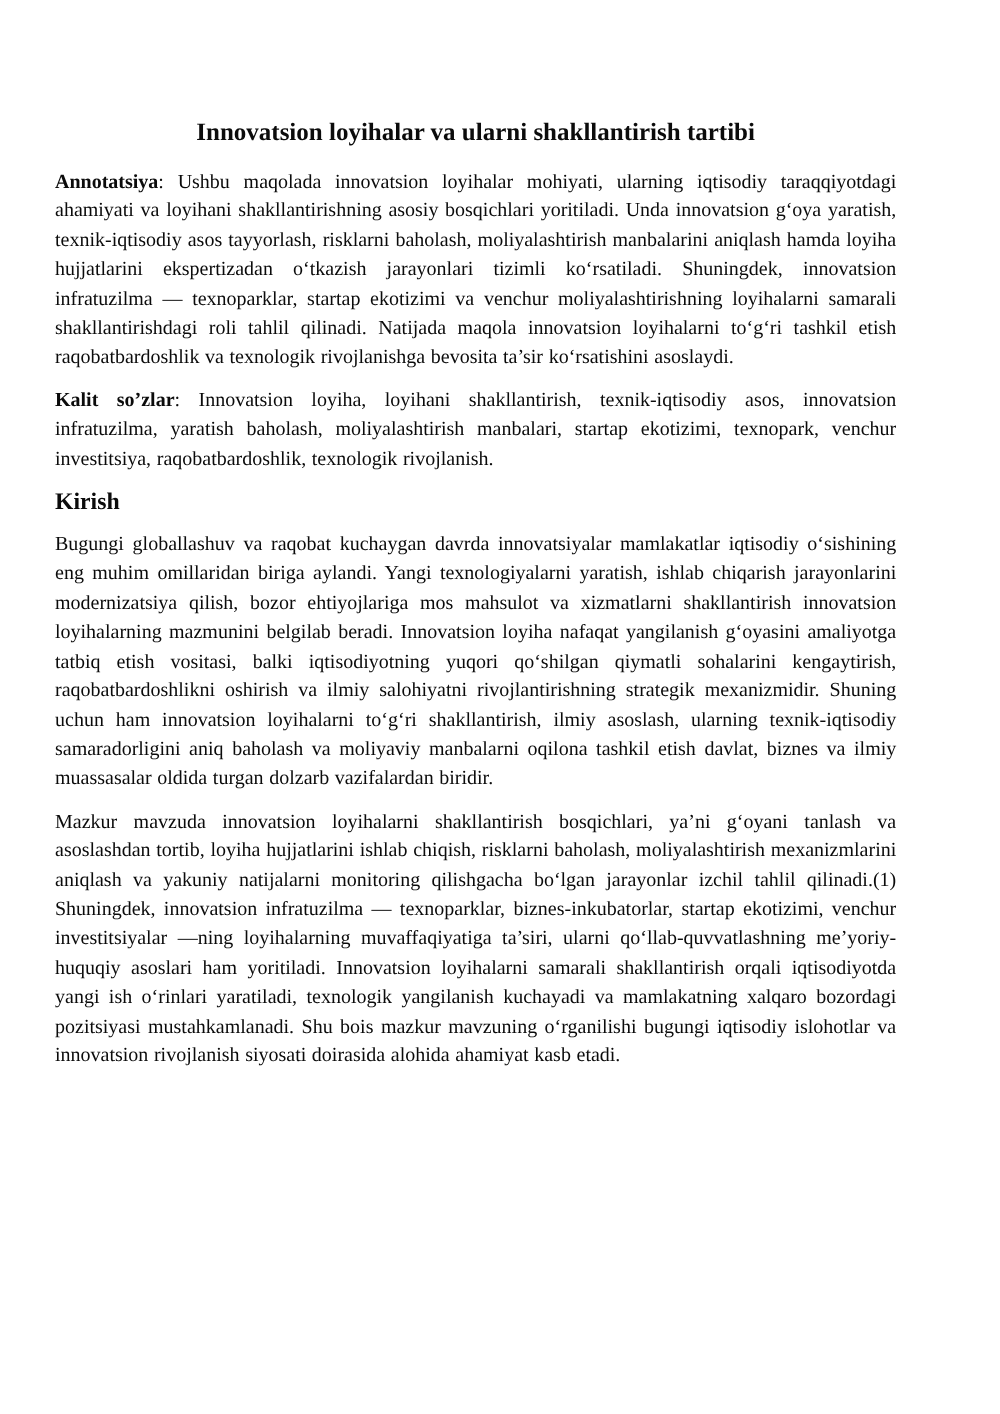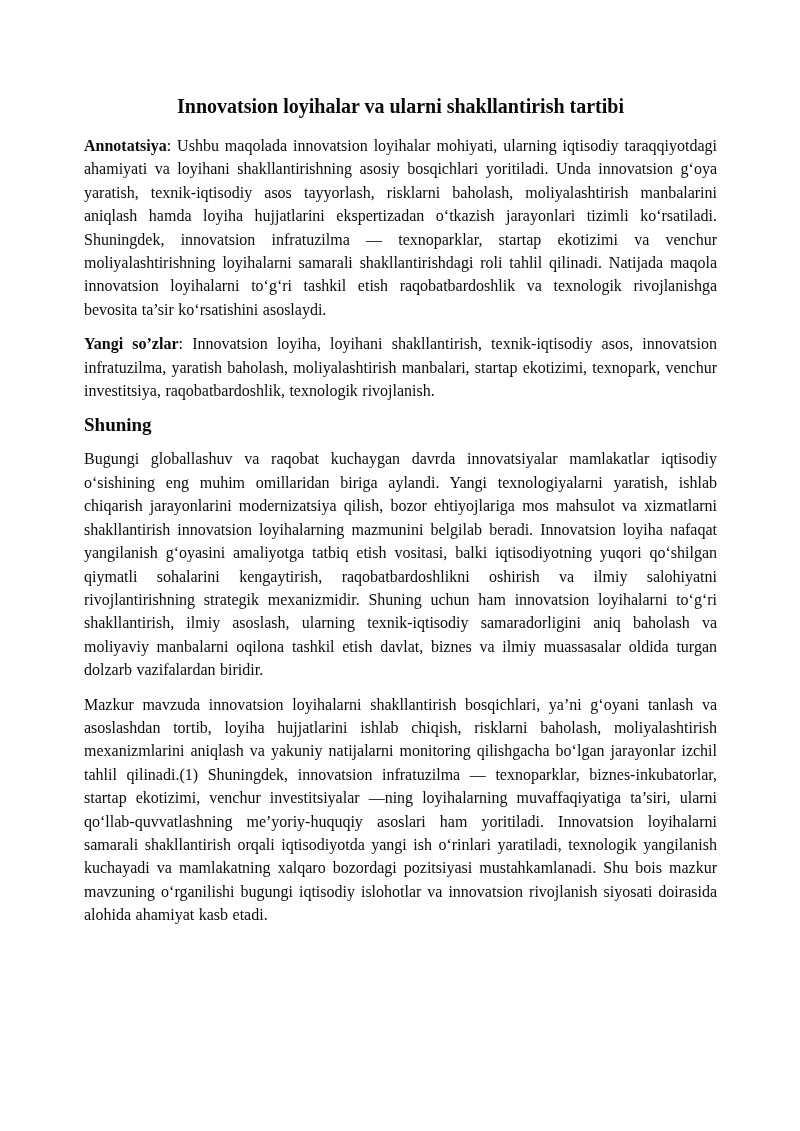--- a/index.html
+++ b/index.html
@@ -6,21 +6,21 @@
     margin: 0;
     padding: 0;
     background: #ffffff;
   }
   .page {
     position: relative;
     width: 800px;
     height: 1131px;
     box-sizing: border-box;
     background: #ffffff;
-    padding: 95px 83px 0 84px;
+    padding: 95px 83px 0 44px;
     font-family: "Liberation Serif", "DejaVu Serif", serif;
     color: #0b0b0b;
     overflow: hidden;
   }
   .title {
     font-size: 20px;
     line-height: 23px;
     font-weight: bold;
     text-align: center;
     margin: 0 0 16px 0;
@@ -44,21 +44,21 @@
 </style>
 </head>
 <body>
 
 <div class="page">
 
   <h1 class="title">Innovatsion loyihalar va ularni shakllantirish tartibi</h1>
 
   <p class="para"><span class="lead">Annotatsiya</span><span>: </span><span>Ushbu maqolada innovatsion loyihalar mohiyati, ularning iqtisodiy taraqqiyotdagi ahamiyati va loyihani shakllantirishning asosiy bosqichlari yoritiladi. Unda innovatsion g‘oya yaratish, texnik-iqtisodiy asos tayyorlash, risklarni baholash, moliyalashtirish manbalarini aniqlash hamda loyiha hujjatlarini ekspertizadan o‘tkazish jarayonlari tizimli ko‘rsatiladi. Shuningdek, innovatsion infratuzilma — texnoparklar, startap ekotizimi va venchur moliyalashtirishning loyihalarni samarali shakllantirishdagi roli tahlil qilinadi. Natijada maqola innovatsion loyihalarni to‘g‘ri tashkil etish raqobatbardoshlik va texnologik rivojlanishga bevosita ta’sir ko‘rsatishini asoslaydi.</span></p>
 
-  <p class="para"><span class="lead">Yangi so’zlar</span><span>: </span><span>Innovatsion loyiha, loyihani shakllantirish, texnik-iqtisodiy asos, innovatsion infratuzilma, yaratish baholash, moliyalashtirish manbalari, startap ekotizimi, texnopark, venchur investitsiya, raqobatbardoshlik, texnologik rivojlanish.</span></p>
+  <p class="para"><span class="lead">Kalit so’zlar</span><span>: </span><span>Innovatsion loyiha, loyihani shakllantirish, texnik-iqtisodiy asos, innovatsion infratuzilma, yaratish baholash, moliyalashtirish manbalari, startap ekotizimi, texnopark, venchur investitsiya, raqobatbardoshlik, texnologik rivojlanish.</span></p>
 
-  <h2 class="heading">Shuning</h2>
+  <h2 class="heading">Kirish</h2>
 
   <p class="para">Bugungi globallashuv va raqobat kuchaygan davrda innovatsiyalar mamlakatlar iqtisodiy o‘sishining eng muhim omillaridan biriga aylandi. Yangi texnologiyalarni yaratish, ishlab chiqarish jarayonlarini modernizatsiya qilish, bozor ehtiyojlariga mos mahsulot va xizmatlarni shakllantirish innovatsion loyihalarning mazmunini belgilab beradi. Innovatsion loyiha nafaqat yangilanish g‘oyasini amaliyotga tatbiq etish vositasi, balki iqtisodiyotning yuqori qo‘shilgan qiymatli sohalarini kengaytirish, raqobatbardoshlikni oshirish va ilmiy salohiyatni rivojlantirishning strategik mexanizmidir. Shuning uchun ham innovatsion loyihalarni to‘g‘ri shakllantirish, ilmiy asoslash, ularning texnik-iqtisodiy samaradorligini aniq baholash va moliyaviy manbalarni oqilona tashkil etish davlat, biznes va ilmiy muassasalar oldida turgan dolzarb vazifalardan biridir.</p>
 
   <p class="para">Mazkur mavzuda innovatsion loyihalarni shakllantirish bosqichlari, ya’ni g‘oyani tanlash va asoslashdan tortib, loyiha hujjatlarini ishlab chiqish, risklarni baholash, moliyalashtirish mexanizmlarini aniqlash va yakuniy natijalarni monitoring qilishgacha bo‘lgan jarayonlar izchil tahlil qilinadi.(1) Shuningdek, innovatsion infratuzilma — texnoparklar, biznes-inkubatorlar, startap ekotizimi, venchur investitsiyalar —ning loyihalarning muvaffaqiyatiga ta’siri, ularni qo‘llab-quvvatlashning me’yoriy-huquqiy asoslari ham yoritiladi. Innovatsion loyihalarni samarali shakllantirish orqali iqtisodiyotda yangi ish o‘rinlari yaratiladi, texnologik yangilanish kuchayadi va mamlakatning xalqaro bozordagi pozitsiyasi mustahkamlanadi. Shu bois mazkur mavzuning o‘rganilishi bugungi iqtisodiy islohotlar va innovatsion rivojlanish siyosati doirasida alohida ahamiyat kasb etadi.</p>
 
 </div>
 
 </body></html>

